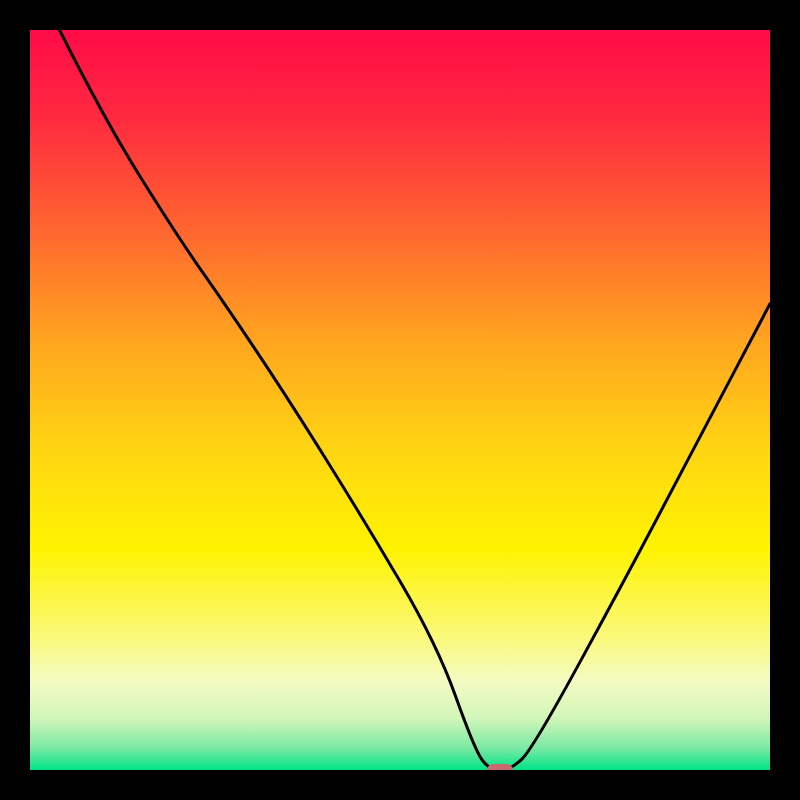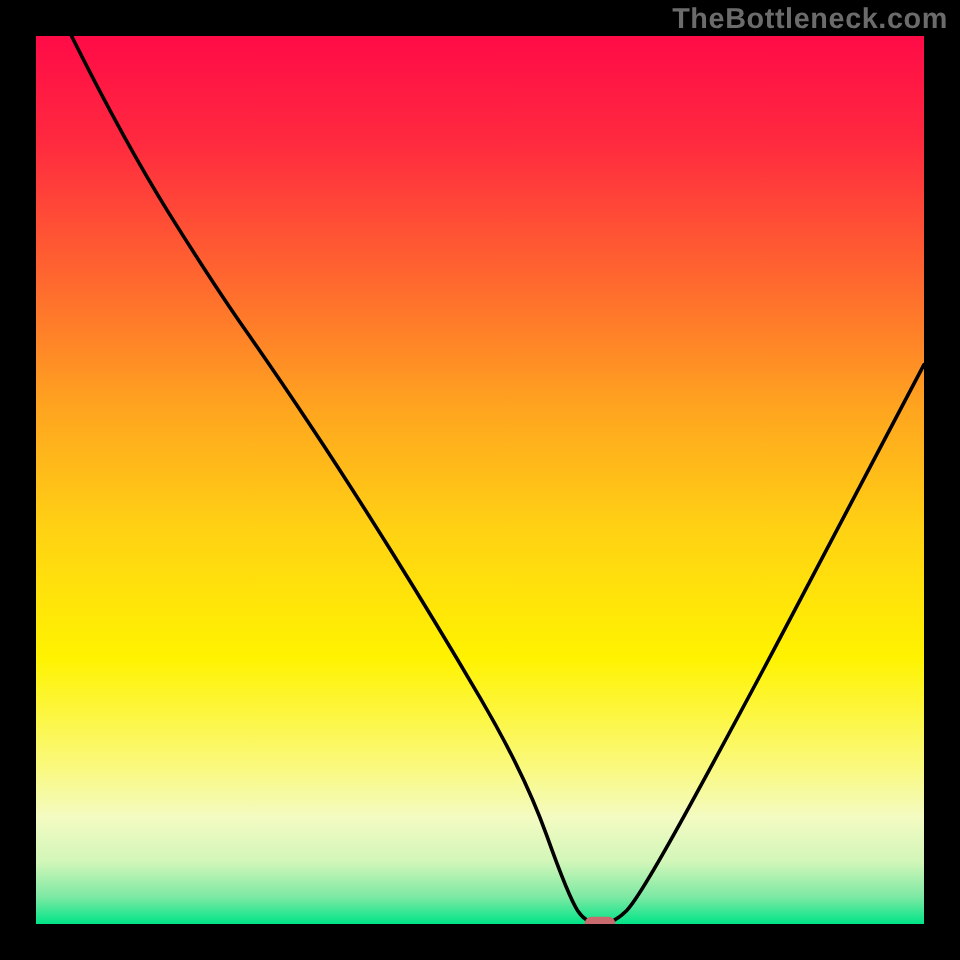--- a/index.html
+++ b/index.html
@@ -52,21 +52,20 @@
     border-radius: 6px;
     transform: translate(-50%, -50%);
     z-index: 3;
   }
 </style>
 </head>
 <body>
 
 <div class="frame">
 
-  <div class="watermark">TheBottleneck.com</div>
 
   <div class="plot-area">
 
     <svg class="bg-svg" viewBox="0 0 740 740" preserveAspectRatio="none">
       <defs>
         <linearGradient id="bgGrad" x1="0" y1="0" x2="0" y2="1">
             <stop offset="0%" stop-color="#ff0b47"></stop>
             <stop offset="12%" stop-color="#ff2a3f"></stop>
             <stop offset="28.000000000000004%" stop-color="#ff6a2e"></stop>
             <stop offset="42%" stop-color="#ffa51f"></stop>

